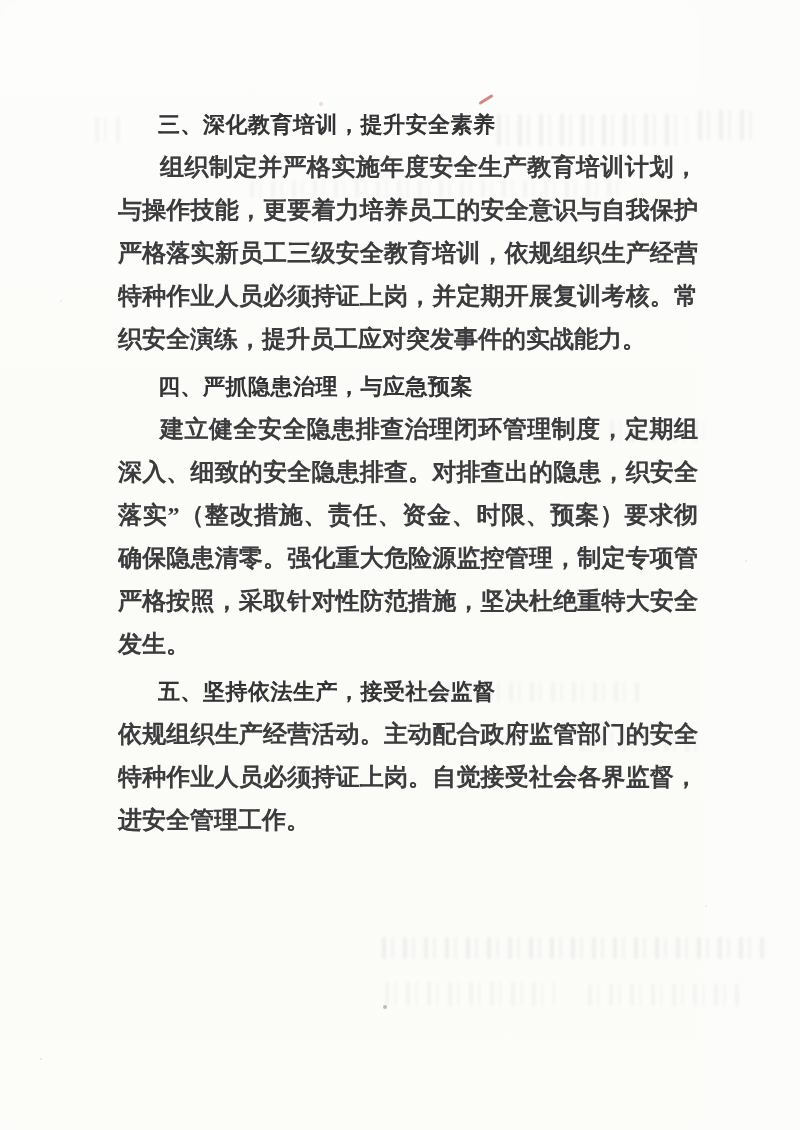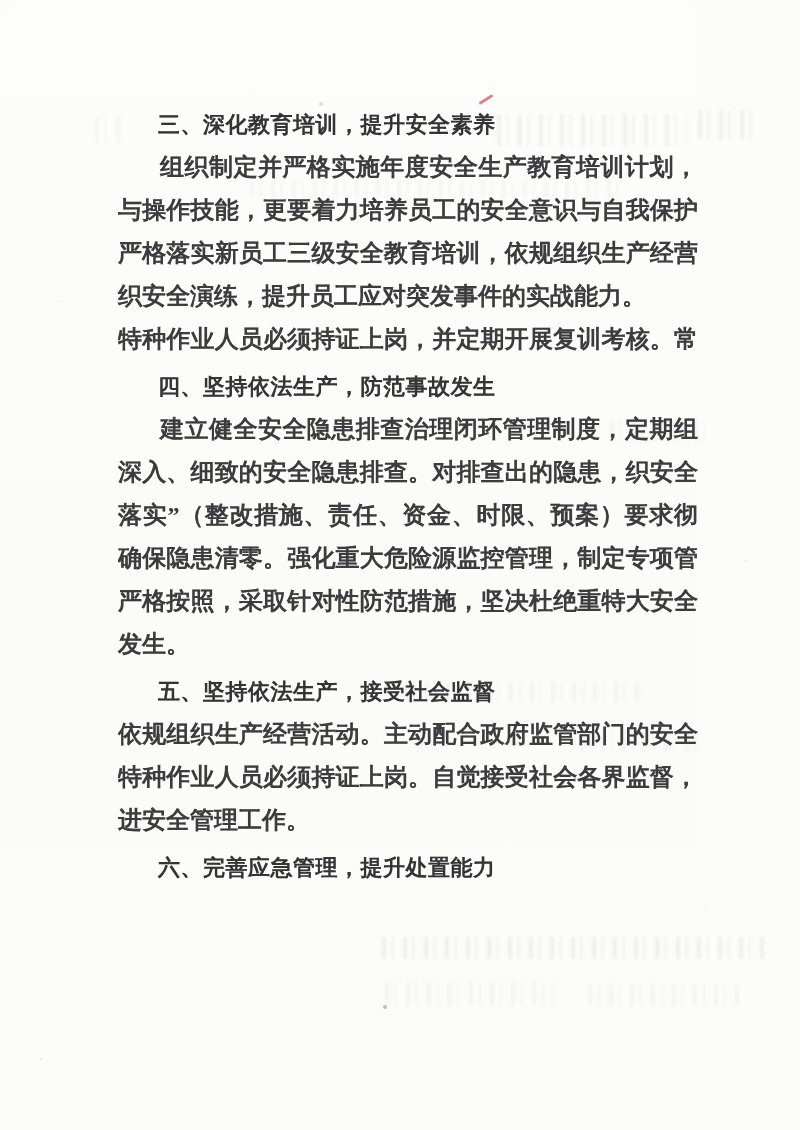--- a/index.html
+++ b/index.html
@@ -107,37 +107,36 @@
 <body>
 
 <div class="page">
 
   <div class="textblock" style="color: rgb(60, 60, 62);">
 
     <div class="heading">三、深化教育培训，提升安全素养</div>
     <div class="line first j">组织制定并严格实施年度安全生产教育培训计划，全方位</div>
     <div class="line j">与操作技能，更要着力培养员工的安全意识与自我保护能力。</div>
     <div class="line j">严格落实新员工三级安全教育培训，依规组织生产经营活动；</div>
+    <div class="line j">特种作业人员必须持证上岗，并定期开展复训考核。常态化组</div>
     <div class="line last">织安全演练，提升员工应对突发事件的实战能力。</div>
-    <div class="line j">特种作业人员必须持证上岗，并定期开展复训考核。常态化组</div>
 
-    <div class="heading">四、坚持依法生产，防范事故发生</div>
+    <div class="heading">四、严抓隐患治理，与应急预案</div>
     <div class="line first j">建立健全安全隐患排查治理闭环管理制度，定期组织全面、</div>
     <div class="line j">深入、细致的安全隐患排查。对排查出的隐患，织安全演练“五</div>
     <div class="line j">落实”（整改措施、责任、资金、时限、预案）要求彻底整改，</div>
     <div class="line j">确保隐患清零。强化重大危险源监控管理，制定专项管控方案</div>
     <div class="line j">严格按照，采取针对性防范措施，坚决杜绝重特大安全事故</div>
     <div class="line last">发生。</div>
 
     <div class="heading">五、坚持依法生产，接受社会监督</div>
     <div class="line j">依规组织生产经营活动。主动配合政府监管部门的安全检查，</div>
     <div class="line j">特种作业人员必须持证上岗。自觉接受社会各界监督，及时响</div>
     <div class="line last">进安全管理工作。</div>
 
-    <div class="heading">六、完善应急管理，提升处置能力</div>
 
   </div>
 
   <div class="ghost faint" style="left:497px; top:114px; width:190px; height:32px;"></div>
   <div class="ghost faint" style="left:698px; top:110px; width:60px;  height:30px;"></div>
   <div class="ghost fainter" style="left:95px;  top:117px; width:28px;  height:26px;"></div>
   <div class="ghost fainter" style="left:250px; top:180px; width:372px; height:18px;"></div>
   <div class="ghost fainter" style="left:610px; top:420px; width:95px;  height:22px;"></div>
   <div class="ghost fainter" style="left:404px; top:682px; width:240px; height:20px;"></div>
   <div class="ghost fainter" style="left:580px; top:730px; width:125px; height:22px;"></div>

